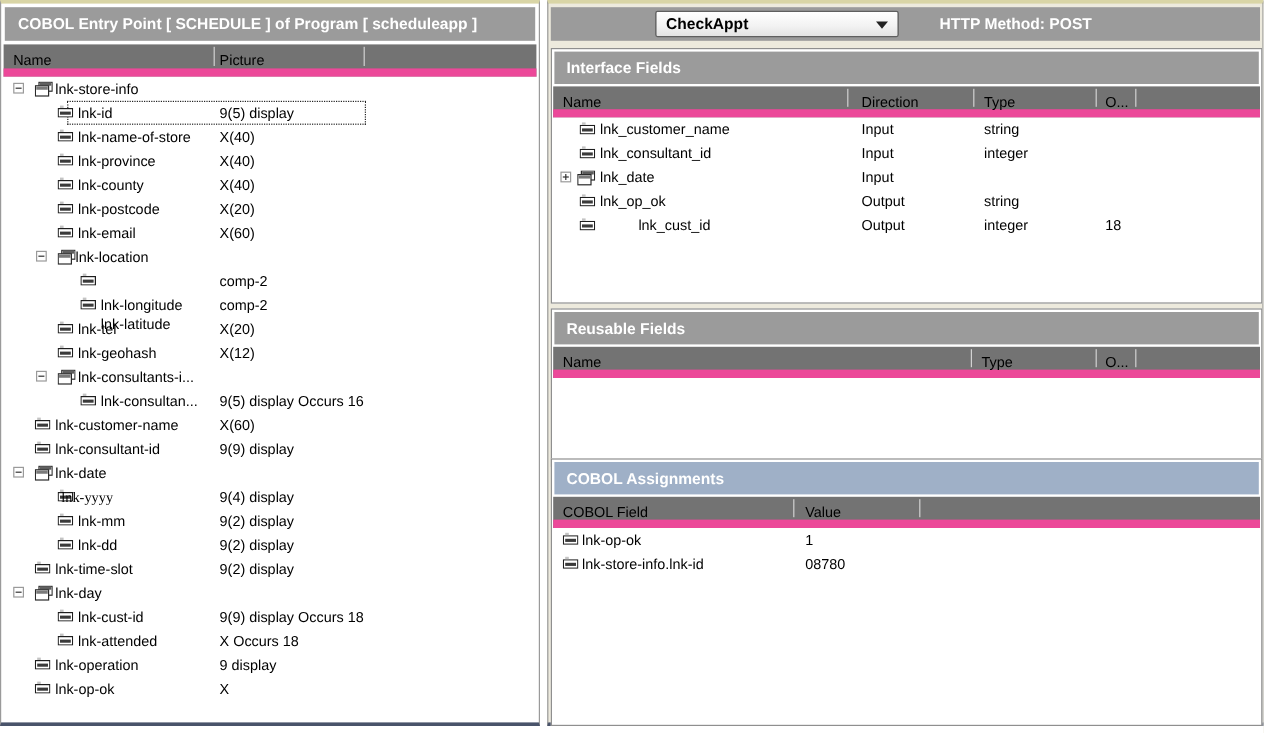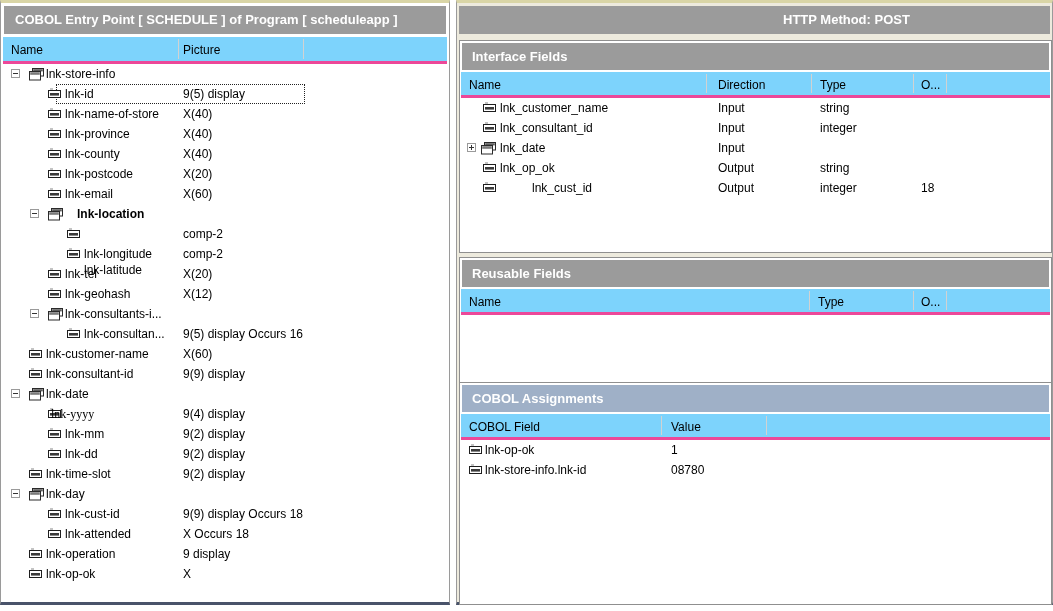--- a/index.html
+++ b/index.html
@@ -17,22 +17,22 @@
   #right-panel{left:456px;width:597px;background:#edeadd;}
   .titlebar{
     position:absolute;left:3px;right:3px;top:3px;height:28px;background:#9b9b9b;
     color:#fff;font-weight:bold;font-size:13px;line-height:28px;
     padding-left:11px;box-sizing:border-box;white-space:nowrap;
   }
   .hdr-gray{background:#9b9b9b;}
   .hdr-blue{background:#9fb0c7;}
   
   .thead{
-    position:absolute;left:2px;right:2px;background:#7dd3fc;
-    border-bottom:3px solid #ec4899;box-sizing:border-box;
+    position:absolute;left:2px;right:2px;background:#737373;
+    border-bottom:7px solid #ec4899;box-sizing:border-box;
   }
   .thead .hcell{position:absolute;top:0;line-height:26px;white-space:nowrap;}
   .vsep{position:absolute;top:2px;bottom:2px;width:1px;background:#d2d2d2;}
   
   .rows{position:absolute;left:2px;right:2px;background:#fff;overflow:hidden;}
   .trow{position:absolute;left:0;right:0;height:20px;}
   .trow span.cell{position:absolute;top:0;line-height:20px;white-space:nowrap;}
   .expander{
     position:absolute;top:5px;width:9px;height:9px;box-sizing:border-box;
     border:1px solid #9a9a9a;background:#fff;
@@ -159,21 +159,21 @@
       <div class="trow" style="top: 140px;">
         <div class="expander" style="left: 27px;"></div>
         <div class="icon" style="left: 45px; top: 4px;">
           <svg width="15" height="13" viewBox="0 0 15 13">
             <rect x="3.5" y="0.5" width="11" height="7.5" fill="#fff" stroke="#2a2a2a"></rect>
             <rect x="4.2" y="1.2" width="9.6" height="2.2" fill="#5c5c5c"></rect>
             <rect x="0.5" y="3.5" width="11" height="8.5" fill="#fff" stroke="#2a2a2a"></rect>
             <rect x="1.2" y="4.2" width="9.6" height="2.6" fill="#7a7a7a"></rect>
           </svg>
         </div>
-        <span class="cell" style="left: 74px; font-weight: bold;">lnk-location</span>
+        <span class="cell" style="left: 60px;">lnk-location</span>
       </div>
       <div class="trow" style="top: 160px;">
         <div class="icon field" style="left: 64px; top: 6px;">
           <svg width="13" height="8" viewBox="0 0 13 8">
             <rect x="0.5" y="0.5" width="12" height="7" fill="#fff" stroke="#1e1e1e"></rect>
             <rect x="2" y="3" width="9" height="2.6" fill="#3a3a3a"></rect>
           </svg>
         </div>
         <span class="cell" style="left: 81px; margin-top: 36px;">lnk-latitude</span>
         <span class="cell" style="left: 180px;">comp-2</span>
@@ -354,20 +354,24 @@
         <span class="cell" style="left: 43px;">lnk-op-ok</span>
         <span class="cell" style="left: 180px;">X</span>
       </div>
     </div>
 </div>
 
 <div class="panel" id="right-panel">
 
   <div id="top-bar" class="hdr-gray">
     <span id="op-label">Operation</span>
+    <div id="op-combo">
+      <span>CheckAppt</span>
+      <span class="arrow"></span>
+    </div>
     <span id="http-method">HTTP Method: POST</span>
   </div>
 
   <div class="section" style="top:37px;height:213px;">
     <div class="sec-titlebar hdr-gray">Interface Fields</div>
     <div class="thead" style="top:31px;height:26px;left:1px;right:1px;">
       <span class="hcell" style="left:8px;">Name</span>
       <span class="hcell" style="left:257px;">Direction</span>
       <span class="hcell" style="left:359px;">Type</span>
       <span class="hcell" style="left:460px;">O...</span>

